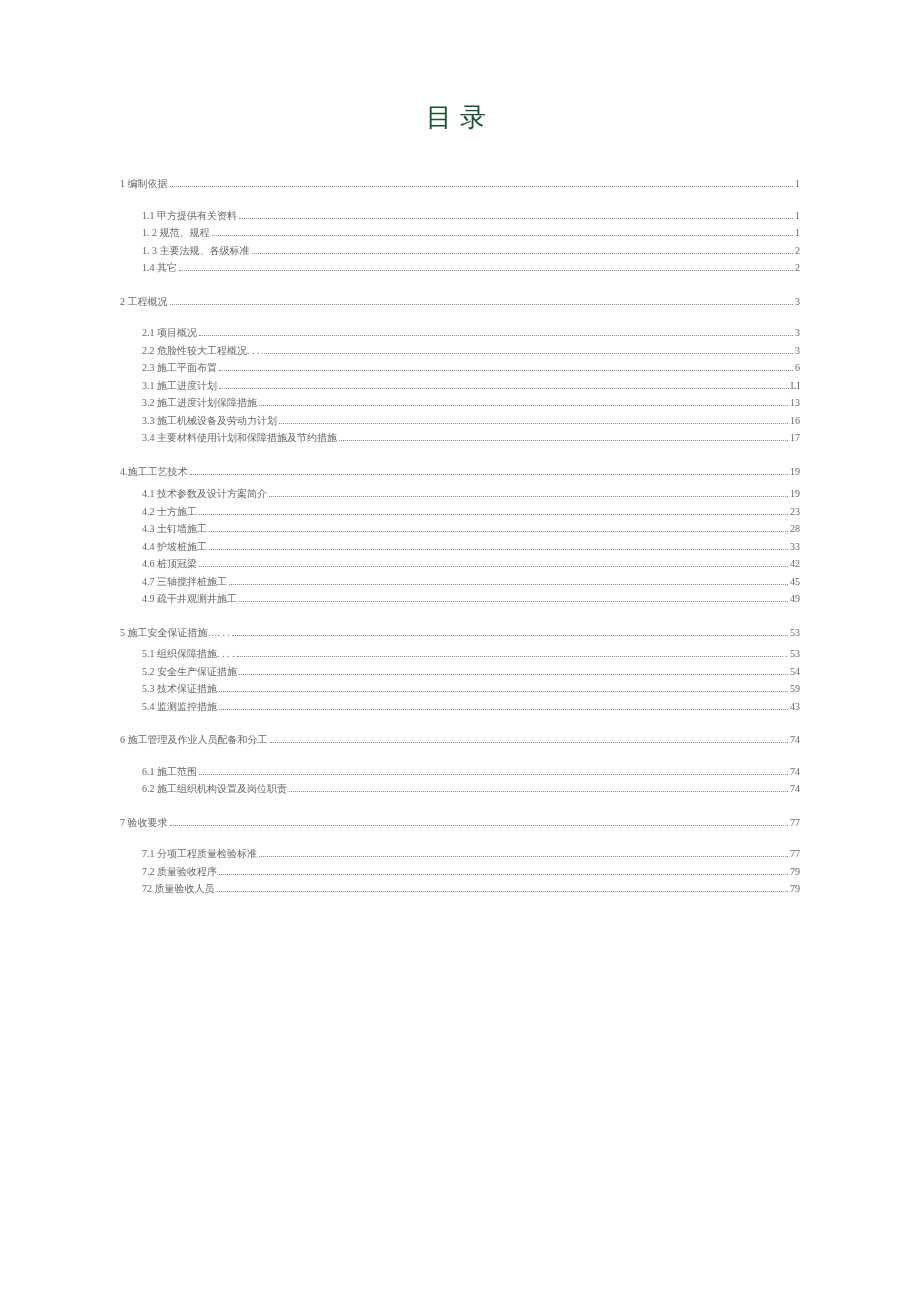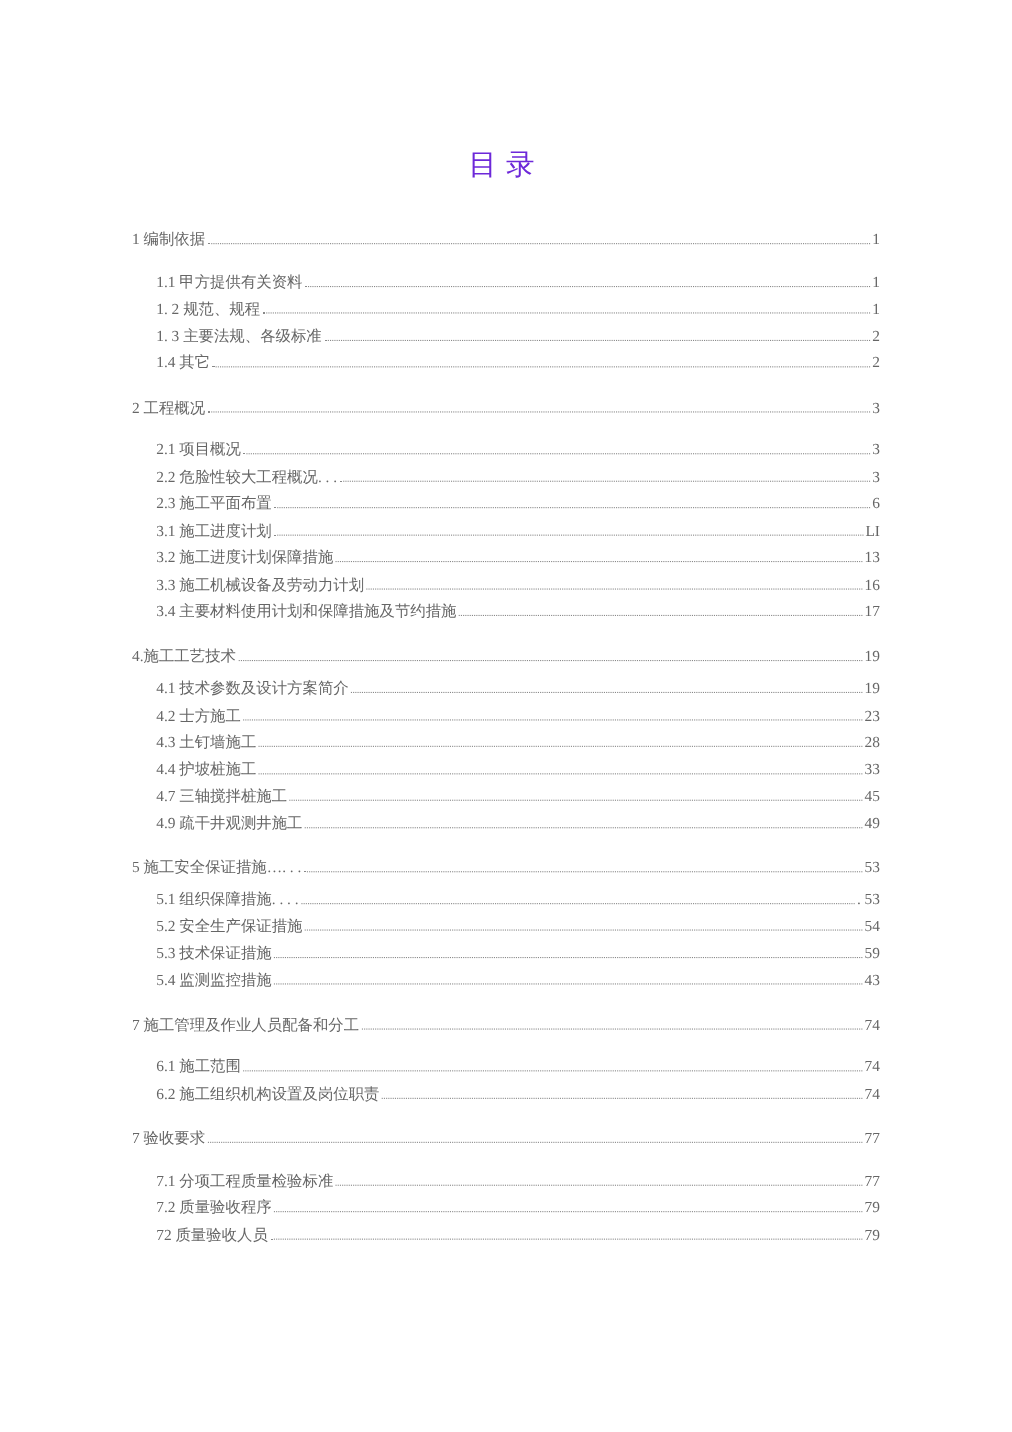--- a/index.html
+++ b/index.html
@@ -14,30 +14,29 @@
       height: 1302px;
       padding: 100px 120px 80px 120px;
       color: #333;
     }
     .title {
       text-align: center;
       font-size: 26px;
       font-weight: normal;
       margin-bottom: 40px;
       letter-spacing: 8px;
-      color: #6d28d9;
-      margin-top: 32px;
+      color: #14532d;
     }
     .toc-section {
       margin-bottom: 16px;
     }
     .toc-entry {
       display: flex;
       align-items: baseline;
-      font-size: 14px;
+      font-size: 10px;
       line-height: 1.75;
       color: #666;
     }
     .toc-entry.level-1 {
       margin-left: 0;
     }
     .toc-entry.level-2 {
       margin-left: 22px;
     }
     .entry-label {
@@ -156,20 +155,25 @@
           <span class="entry-label">4.3 土钉墙施工</span>
           <span class="entry-dots"></span>
           <span class="entry-page">28</span>
         </div>
         <div class="toc-entry level-2">
           <span class="entry-label">4.4 护坡桩施工</span>
           <span class="entry-dots"></span>
           <span class="entry-page">33</span>
         </div>
         <div class="toc-entry level-2">
+          <span class="entry-label">4.6 桩顶冠梁</span>
+          <span class="entry-dots"></span>
+          <span class="entry-page">42</span>
+        </div>
+        <div class="toc-entry level-2">
           <span class="entry-label">4.7 三轴搅拌桩施工</span>
           <span class="entry-dots"></span>
           <span class="entry-page">45</span>
         </div>
         <div class="toc-entry level-2">
           <span class="entry-label">4.9 疏干井观测井施工</span>
           <span class="entry-dots"></span>
           <span class="entry-page">49</span>
         </div>
       </div>
@@ -198,21 +202,21 @@
         </div>
         <div class="toc-entry level-2">
           <span class="entry-label">5.4 监测监控措施</span>
           <span class="entry-dots"></span>
           <span class="entry-page">43</span>
         </div>
       </div>
     </div>
     <div class="toc-section">
       <div class="toc-entry level-1">
-        <span class="entry-label">7 施工管理及作业人员配备和分工</span>
+        <span class="entry-label">6 施工管理及作业人员配备和分工</span>
         <span class="entry-dots"></span>
         <span class="entry-page">74</span>
       </div>
       <div class="toc-children" style="margin-top: 14px;">
         <div class="toc-entry level-2">
           <span class="entry-label">6.1 施工范围</span>
           <span class="entry-dots"></span>
           <span class="entry-page">74</span>
         </div>
         <div class="toc-entry level-2">

